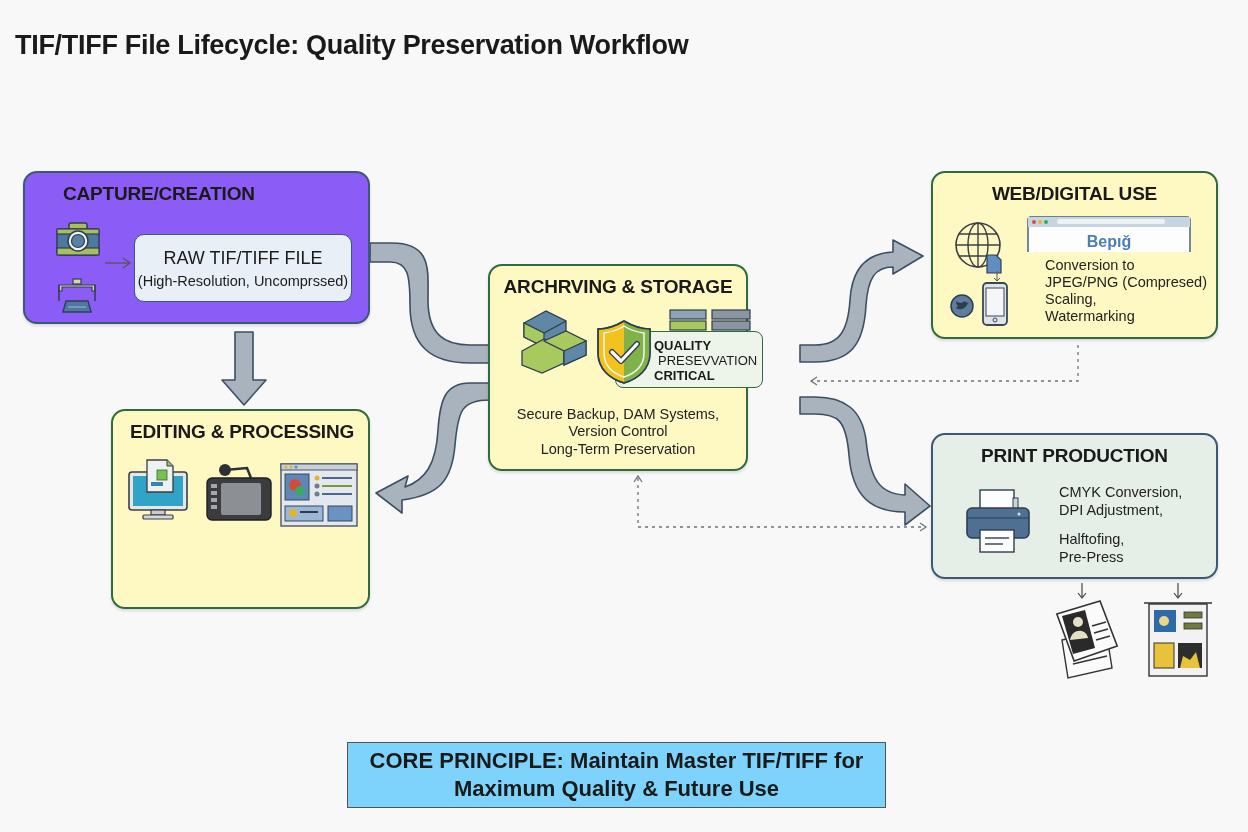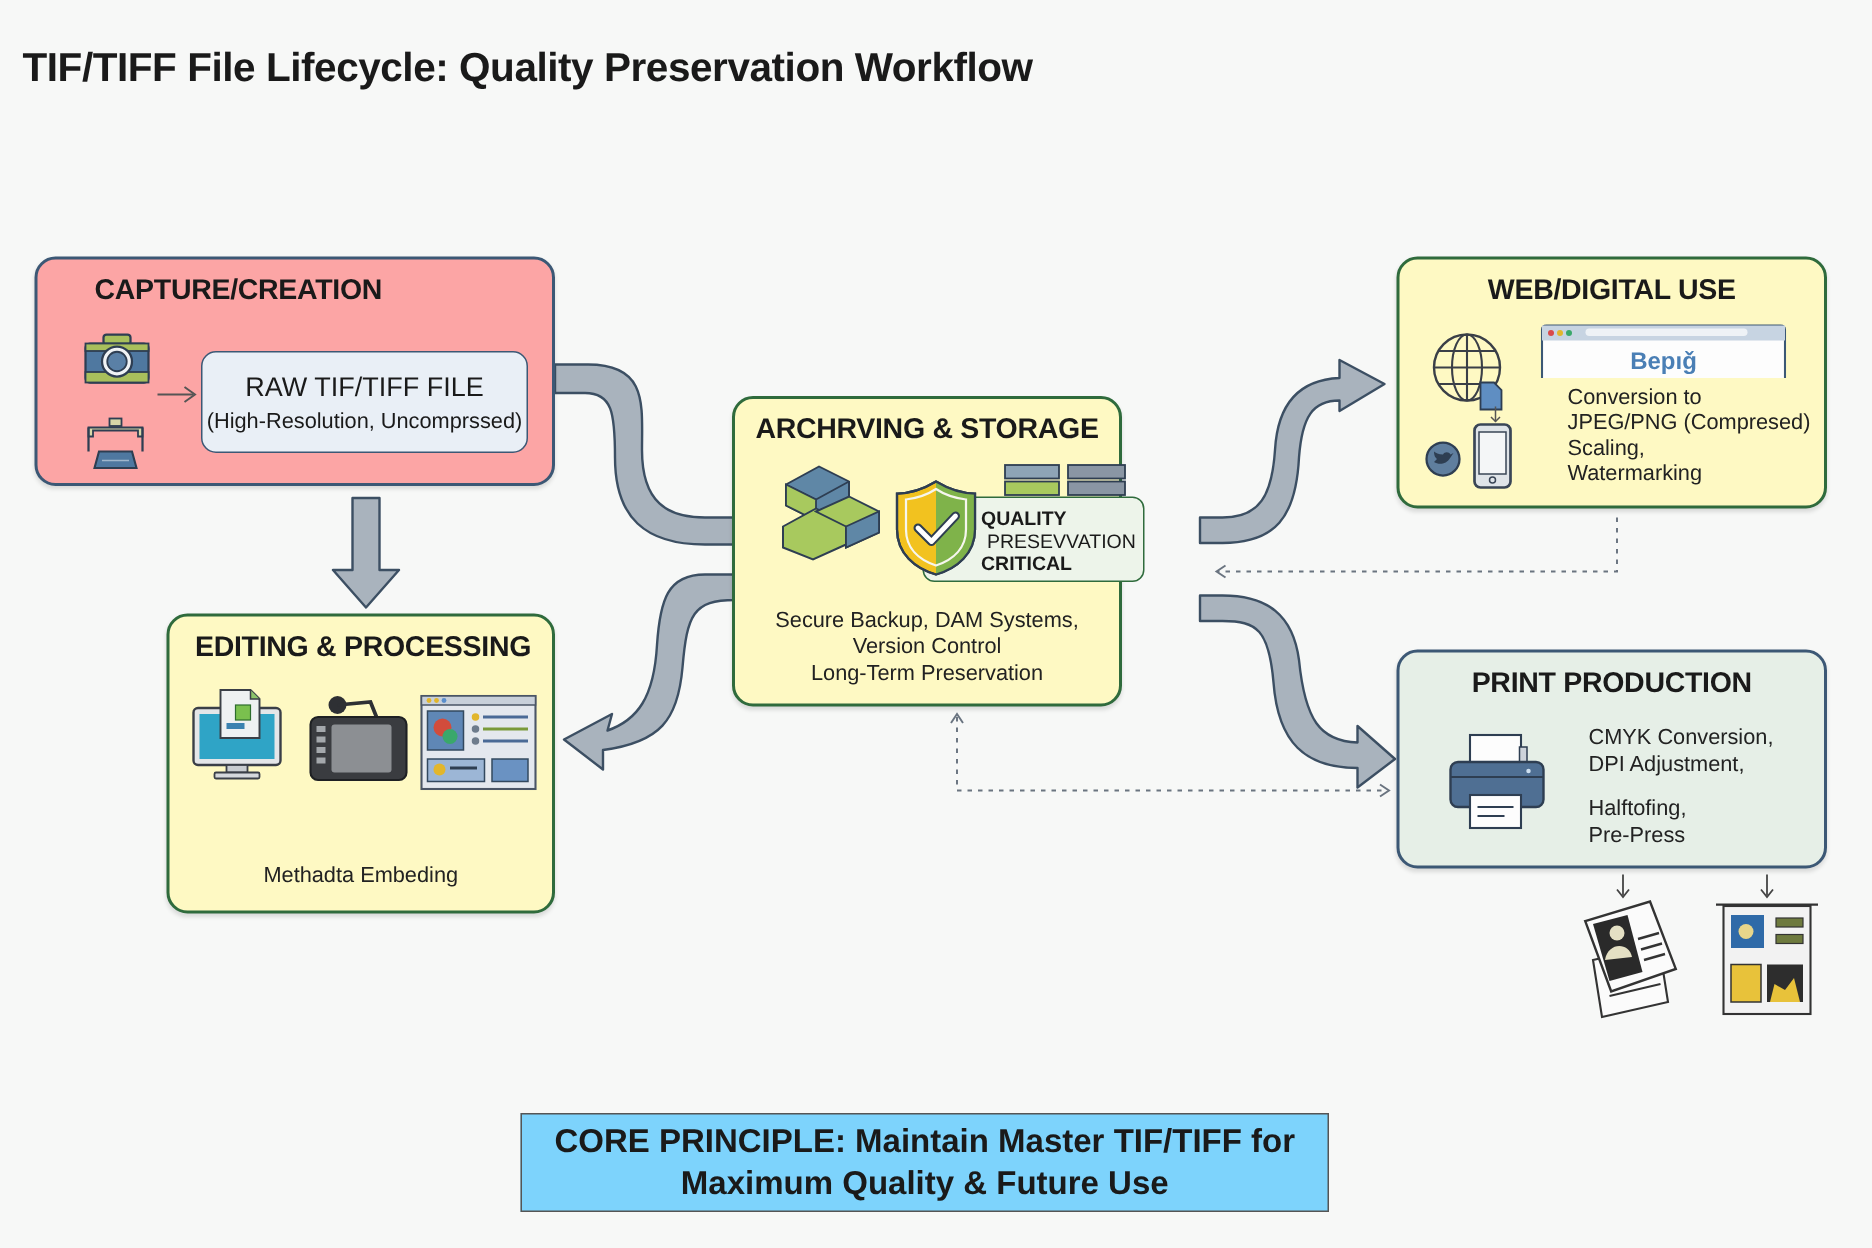--- a/index.html
+++ b/index.html
@@ -11,21 +11,21 @@
   }
   .title {
     position:absolute; left:0; top:30px; width:1248px; text-align:left;
     font-size:27px; font-weight:bold; letter-spacing:-0.3px;padding-left:15px;
   }
   .box {
     position:absolute; box-sizing:border-box; border-radius:14px;
     border:2px solid #2f6b3c; background:#fef9c3;
     box-shadow:0 2px 3px rgba(0,0,0,0.12);
   }
-  .box.blue { border-color:#3c5875; background:#fca5a5;text-decoration:underline; }
+  .box.blue { border-color:#3c5875; background:#8b5cf6;text-decoration:underline; }
   .box.bluegreen { border-color:#3c5875; background:#e6efe7; }
   .box-title { position:absolute; font-weight:bold; font-size:19px; letter-spacing:-0.2px; }
   .body-text { position:absolute; font-size:14.5px; line-height:18px; color:#222; }
   .center { text-align:center; }
   .inner-box {
     position:absolute; box-sizing:border-box; border:1.5px solid #3c5875;
     border-radius:10px; background:#e9eff6;
   }
   .badge {
     position:absolute; box-sizing:border-box; border:1.5px solid #2f6b3c;
@@ -132,21 +132,20 @@
       <rect x="42" y="14" width="30" height="2" fill="#4a6a96"></rect>
     <circle cx="37" cy="23" r="2.5" fill="#6e7c8c"></circle>
       <rect x="42" y="22" width="30" height="2" fill="#7a9a3a"></rect>
     <circle cx="37" cy="31" r="2.5" fill="#6e7c8c"></circle>
       <rect x="42" y="30" width="30" height="2" fill="#4a6a96"></rect>
     <rect x="5" y="43" width="38" height="15" fill="#9cb6d6" stroke="#33495f" stroke-width="1"></rect>
     <circle cx="13" cy="50" r="4" fill="#e2b62c"></circle>
       <rect x="20" y="48" width="18" height="2" fill="#2e3e52"></rect>
     <rect x="48" y="43" width="24" height="15" fill="#6a92c2" stroke="#33495f" stroke-width="1"></rect>
   </svg>
-  <div class="body-text center" style="left:0;width:100%;top:164px;">Methadta Embeding</div>
 </div>
 
 <div class="box" style="left:488px;top:264px;width:260px;height:207px;">
   <div class="box-title center" style="left:0;width:100%;top:10px;">ARCHRVING &amp; STORAGE</div>
   <svg class="icon" width="70" height="66" viewBox="0 0 70 66" style="left:30px;top:43px;">
     <path d="M4,14 L26,2 L46,12 L46,26 L24,38 L4,28 Z" fill="#5f87a6" stroke="#2e3e52" stroke-width="1.3"></path>
     <path d="M4,14 L24,24 L46,12" fill="none" stroke="#2e3e52" stroke-width="1.2"></path>
     <path d="M4,14 L24,24 L24,38 L4,28 Z" fill="#a8c95e" stroke="#2e3e52" stroke-width="1.2"></path>
     <path d="M2,42 L24,30 L44,40 L44,54 L22,64 L2,56 Z" fill="#a8c95e" stroke="#2e3e52" stroke-width="1.3"></path>
     <path d="M24,32 L46,22 L66,32 L66,46 L44,56 L44,42 Z" fill="#a8c95e" stroke="#2e3e52" stroke-width="1.3"></path>

